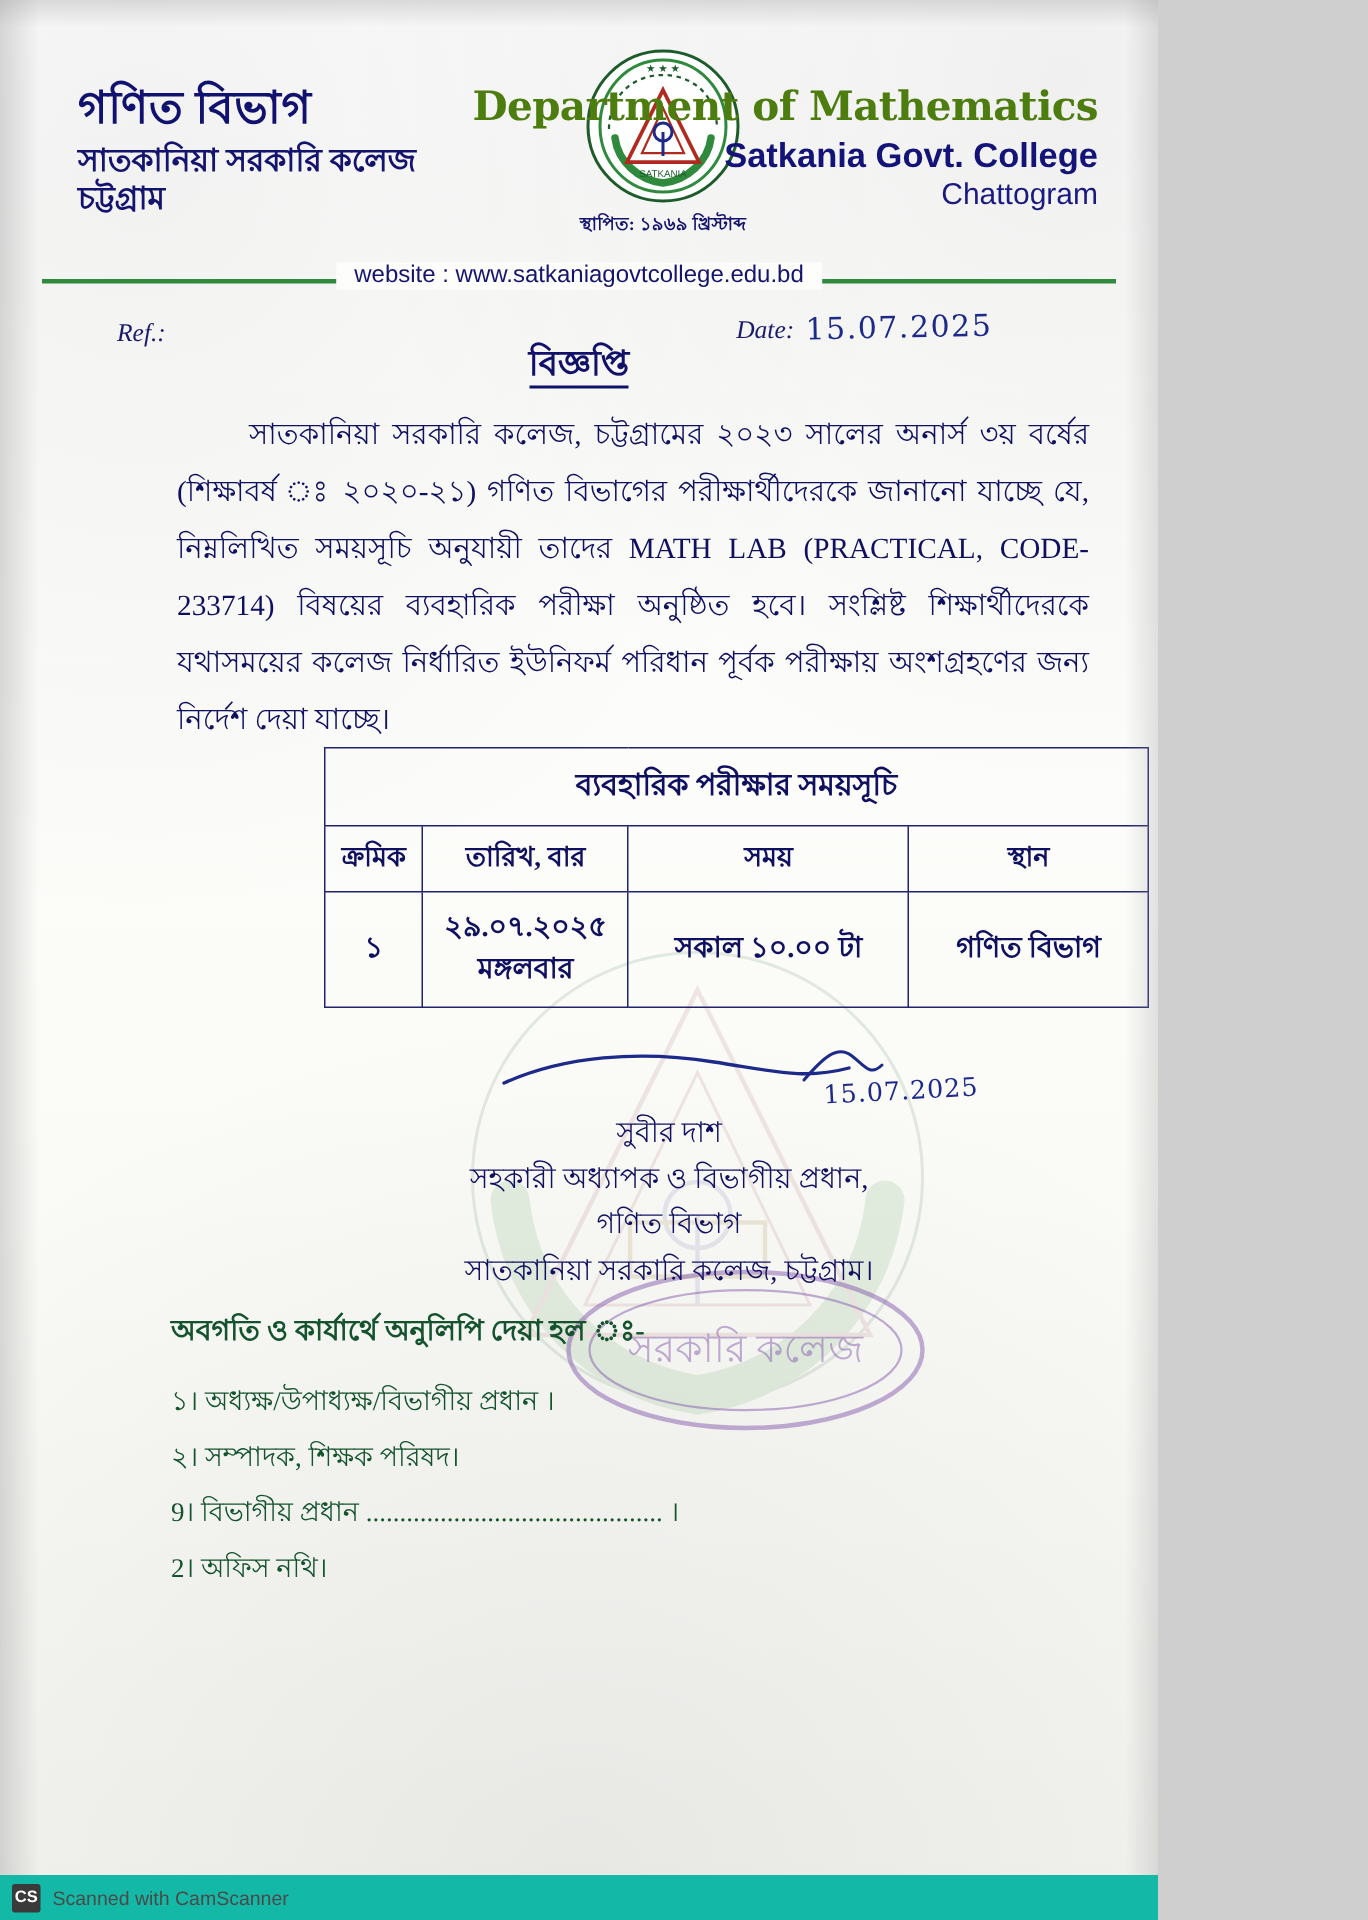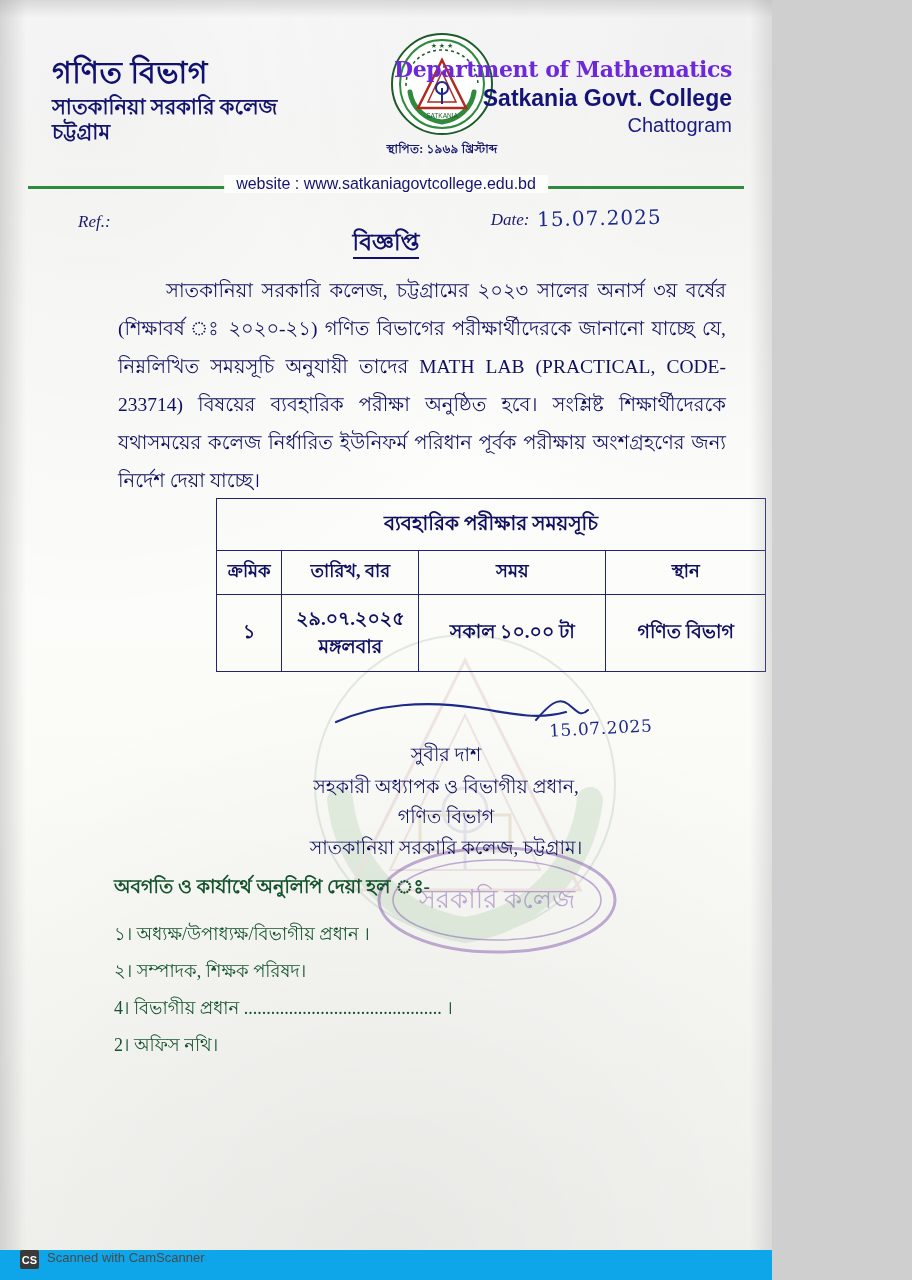--- a/index.html
+++ b/index.html
@@ -112,25 +112,25 @@
 
   .lh-right {
     position: absolute;
     right: 40px; top: 36px;
     width: 420px;
     text-align: right;
     color: #14146e;
   }
   .lh-right .en-dept {
     font-family: "DejaVu Serif", serif;
-    font-size: 22px;
+    font-size: 27px;
     font-weight: bold;
     letter-spacing: -0.4px;
     line-height: 1.05;
-    color: #6d28d9;
+    color: #4d7c0f;
   }
   .lh-right .en-college {
     font-family: "Liberation Sans", sans-serif;
     font-size: 23px;
     font-weight: bold;
     line-height: 1.25;
     margin-top: 3px;
     color: #141478;
   }
   .lh-right .en-city {
@@ -318,25 +318,25 @@
     height: 120px;
     opacity: 0.45;
     pointer-events: none;
   }
 
   
   .scanner-bar {
     position: absolute;
     left: 0; right: 0; bottom: 0;
     height: 30px;
-    background: #0ea5e9;
+    background: #14b8a6;
     display: flex;
-    align-items: flex-start;
+    align-items: center;
     gap: 8px;
-    padding-left: 20px;
+    padding-left: 8px;
   }
   .cs-badge {
     width: 19px;
     height: 19px;
     background: #3a3a3a;
     color: #ffffff;
     font-family: "Liberation Sans", sans-serif;
     font-size: 11px;
     font-weight: bold;
     display: flex;
@@ -462,21 +462,21 @@
     <div class="sig-name">সুবীর দাশ</div>
     <div class="sig-line">সহকারী অধ্যাপক ও বিভাগীয় প্রধান,</div>
     <div class="sig-line">গণিত বিভাগ</div>
     <div class="sig-line">সাতকানিয়া সরকারি কলেজ, চট্টগ্রাম।</div>
   </div>
 
   <div class="copy-block">
     <div class="copy-head">অবগতি ও কার্যার্থে অনুলিপি দেয়া হল ঃ-</div>
     <div class="copy-item">১। অধ্যক্ষ/উপাধ্যক্ষ/বিভাগীয় প্রধান ।</div>
     <div class="copy-item">২। সম্পাদক, শিক্ষক পরিষদ।</div>
-    <div class="copy-item">4। বিভাগীয় প্রধান ............................................ ।</div>
+    <div class="copy-item">9। বিভাগীয় প্রধান ............................................ ।</div>
     <div class="copy-item">2। অফিস নথি।</div>
   </div>
 
   <div class="edge-left"></div>
   <div class="edge-right"></div>
   <div class="edge-top"></div>
   <div class="edge-bottom"></div>
 
   <div class="scanner-bar">
     <div class="cs-badge">CS</div>

